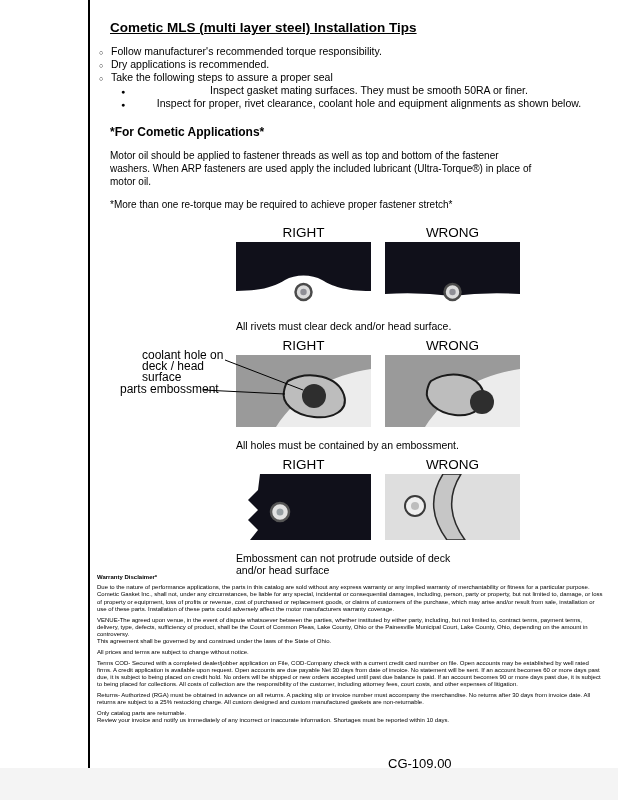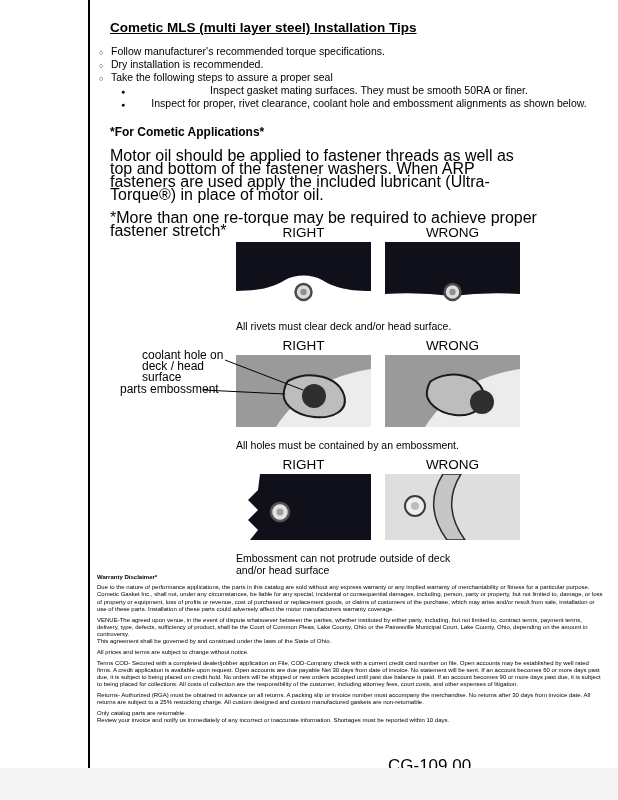--- a/index.html
+++ b/index.html
@@ -12,57 +12,57 @@
 
   .doc-title{font-size:13.5px;font-weight:bold;text-decoration:underline;margin:6px 0 10px 13px;}
 
   ul.tips{list-style:none;margin:0 0 0 2px;padding:0;font-size:10.5px;line-height:13px;}
   ul.tips li{position:relative;padding-left:12px;margin:0;}
   ul.tips li.lvl1::before{content:"\25CB";position:absolute;left:0;top:1px;font-size:7px;}
   ul.tips li.lvl2{margin-left:22px;text-align:center;}
   ul.tips li.lvl2::before{content:"\25CF";position:absolute;left:0;top:1px;font-size:7px;}
 
   .diesel-heading{font-size:12px;font-weight:bold;margin:15px 0 10px 13px;}
-  .body-para{font-size:16px;line-height:13px;width:430px;margin:0 16px 10px 13px;}
+  .body-para{font-size:10px;line-height:13px;width:430px;margin:0 16px 10px 13px;}
 
   .diagrams{position:absolute;left:97px;top:225px;width:508px;}
   .diag{margin-left:139px;width:284px;}
   .diag-headers{display:flex;gap:14px;margin-bottom:2px;}
   .diag-headers span{width:135px;text-align:center;font-size:13.5px;}
   .diag-panels{display:flex;gap:14px;}
   .diag-panels svg{display:block;}
   .diag-caption{font-size:10.5px;line-height:12px;margin-top:12px;white-space:pre-line;}
   .diag-row{margin-bottom:6px;}
   .row2-wrap{position:relative;}
   .row2-label{position:absolute;font-size:12px;line-height:11px;white-space:pre-line;}
   .row2-label.l1{left:45px;top:12px;width:98px;}
   .row2-label.l2{left:23px;top:46px;width:110px;}
   .pointer-lines{position:absolute;left:0;top:0;pointer-events:none;}
 
   .legal{position:absolute;left:97px;top:574px;width:508px;font-size:6px;line-height:7.2px;}
   .legal-heading{font-weight:bold;margin:0 0 3px 0;}
   .legal p{margin:0 0 3.5px 0;white-space:pre-line;}
 
-  .doc-number{position:absolute;left:388px;top:756px;font-size:17px;}
+  .doc-number{position:absolute;left:388px;top:756px;font-size:13px;}
 </style>
 </head>
 <body>
 
 <div class="page">
   <div class="left-rule"></div>
 
   <div class="content">
     <div class="doc-title">Cometic MLS (multi layer steel) Installation Tips</div>
 
     <ul class="tips">
-      <li class="lvl1">Follow manufacturer's recommended torque specifications.</li>
-      <li class="lvl1">Dry installation is recommended.</li>
+      <li class="lvl1">Follow manufacturer's recommended torque responsibility.</li>
+      <li class="lvl1">Dry applications is recommended.</li>
       <li class="lvl1">Take the following steps to assure a proper seal</li>
       <li class="lvl2">Inspect gasket mating surfaces.  They must be smooth 50RA or finer.</li>
-      <li class="lvl2">Inspect for proper, rivet clearance, coolant hole and embossment alignments as shown below.</li>
+      <li class="lvl2">Inspect for proper, rivet clearance, coolant hole and equipment alignments as shown below.</li>
     </ul>
 
     <div class="diesel-heading">*For Cometic Applications*</div>
     <p class="body-para">Motor oil should be applied to fastener threads as well as top and bottom of the fastener washers. When ARP fasteners are used apply the included lubricant (Ultra-Torque®) in place of motor oil.</p>
     <p class="body-para">*More than one re-torque may be required to achieve proper fastener stretch*</p>
   </div>
 
   <div class="diagrams">
 
     <div class="diag-row">

